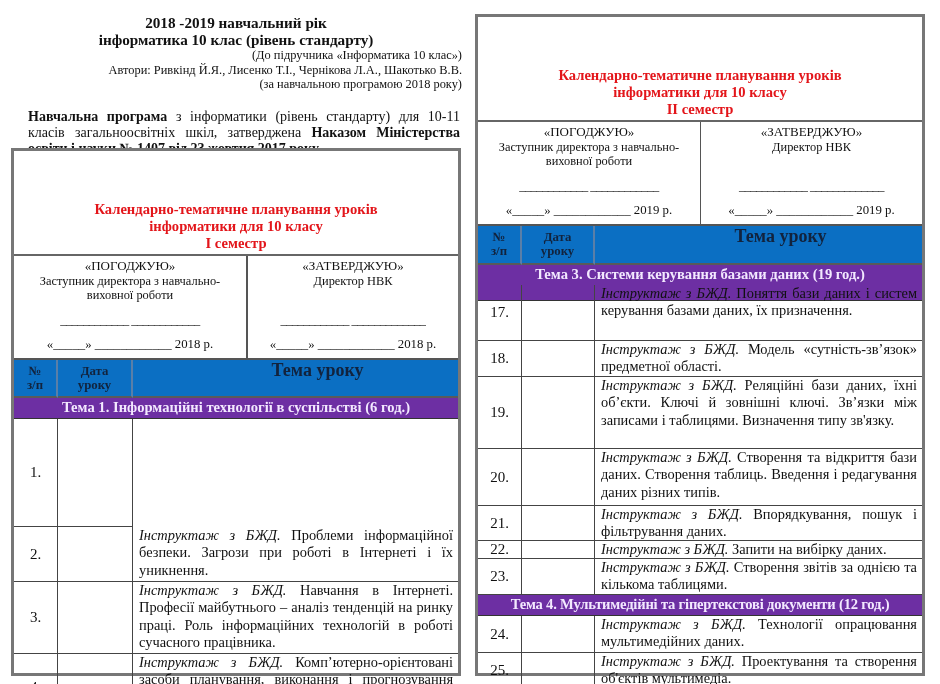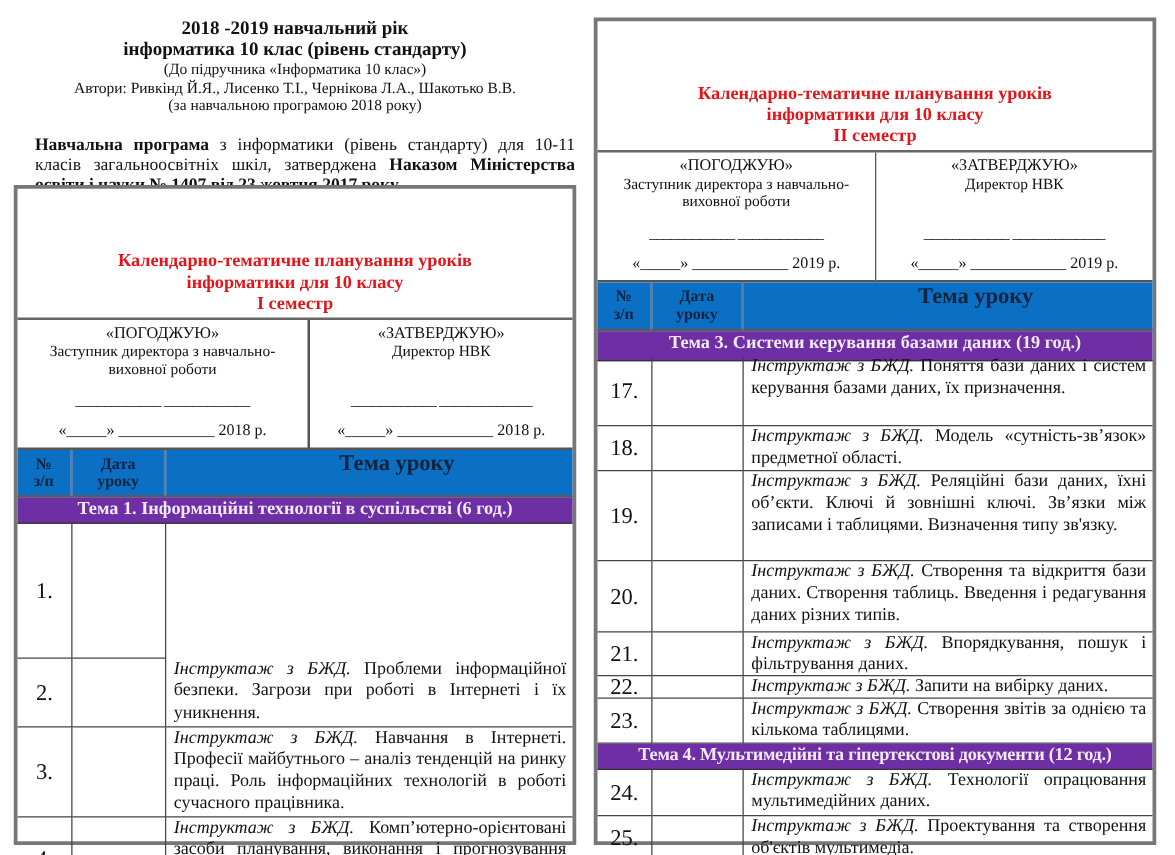--- a/index.html
+++ b/index.html
@@ -1,35 +1,35 @@
 <!DOCTYPE html>
 <html><head>
 <meta charset="utf-8">
 <style>
   html, body { margin:0; padding:0; background:#ffffff; }
   body { width:940px; height:684px; position:relative; overflow:hidden;
          font-family:"Liberation Serif","DejaVu Serif",serif; color:#111; }
   .abs { position:absolute; box-sizing:border-box; }
   .intro { left:10px; top:14px; width:452px; text-align:center; font-size:13.2px; line-height:15.6px; }
   .intro .h { font-weight:bold; font-size:15.2px; line-height:17px; }
-  .intro .sub { font-size:12.4px; line-height:14.6px; }
+  .intro .sub { font-size:12.4px; line-height:14.6px;text-align:right; }
   .intro .prog { text-align:justify; text-align-last:left; font-size:14px; line-height:16px; padding-left:18px; padding-right:2px; margin-top:17px; }
   .intro b { font-weight:bold; }
   .tbl { border:3px solid #777; border-left-width:3px; background:#fff; }
   .cell { position:absolute; box-sizing:border-box; border-right:1px solid #444; border-bottom:1px solid #444; overflow:hidden;margin-top:48px; }
   .title-cell { color:#e3151a; font-weight:bold; text-align:center; font-size:14.6px; line-height:16.8px; padding-top:2px; border-bottom:2px solid #666; border-right:none; }
   .appr { text-align:center; font-size:12.4px; line-height:14.6px; padding-top:3px; }
   .appr .ah { font-weight:normal; font-size:13px; }
   .appr .line { margin-top:10px; letter-spacing:-0.5px; }
   .appr .date { margin-top:10px; font-size:12.8px; }
   .hdr { background:#0b6fc3; color:#12233d; font-weight:bold; text-align:center; border-right:2px solid #5a7fa8; border-bottom:2px solid #5a5a5a; }
   .hdr.n, .hdr.d { font-size:12.8px; line-height:14px; padding-top:4px; }
   .hdr.t { font-size:18px; display:flex; justify-content:center; border-right:none;padding-left:44px; }
   .topic { background:#6d2fa3; color:#f3e9ff; font-weight:bold; text-align:center; font-size:14.6px; line-height:19px; border-right:none; border-bottom:1px solid #333; white-space:nowrap; }
-  .num { font-size:18px; display:flex; align-items:center; justify-content:center; }
+  .num { font-size:15px; display:flex; align-items:center; justify-content:center; }
   .date-cell { }
   .lesson { font-size:14.4px; line-height:17.4px; text-align:justify; padding:0 5px 0 6px; border-right:none; }
   .lesson i { font-style:italic; }
 </style>
 </head>
 <body>
 
 <div class="abs intro">
   <div class="h">2018 -2019 навчальний рік</div>
   <div class="h">інформатика 10 клас (рівень стандарту)</div>
@@ -112,21 +112,21 @@
     <div>№</div>
     <div>з/п</div>
   </div>
   <div class="cell hdr d" style="left:44px; top:161px; width:73px; height:39px;">
     <div>Дата</div>
     <div>уроку</div>
   </div>
   <div class="cell hdr t" style="left:117px; top:161px; width:327px; height:39px;">
     <span>Тема уроку</span>
   </div>
-  <div class="cell topic" style="left:0; top:200px; width:444px; height:24px; line-height:18px;">Тема 3. Системи керування базами даних (19 год.)</div>
+  <div class="cell topic" style="left:0; top:200px; width:444px; height:36px; line-height:18px;">Тема 3. Системи керування базами даних (19 год.)</div>
 
   <div class="cell num" style="left:0; top:220px; width:44px; height:56px;">17.</div>
   <div class="cell date-cell" style="left:44px; top:220px; width:73px; height:56px;"></div>
   <div class="cell lesson" style="left:117px; top:220px; width:327px; height:56px;"><i>Інструктаж з БЖД.</i><span> Поняття бази даних і систем керування базами даних, їх призначення.</span></div>
 
   <div class="cell num" style="left:0; top:276px; width:44px; height:36px;">18.</div>
   <div class="cell date-cell" style="left:44px; top:276px; width:73px; height:36px;"></div>
   <div class="cell lesson" style="left:117px; top:276px; width:327px; height:36px;"><i>Інструктаж з БЖД.</i><span> Модель «сутність-зв’язок» предметної області.</span></div>
 
   <div class="cell num" style="left:0; top:312px; width:44px; height:72px;">19.</div>

